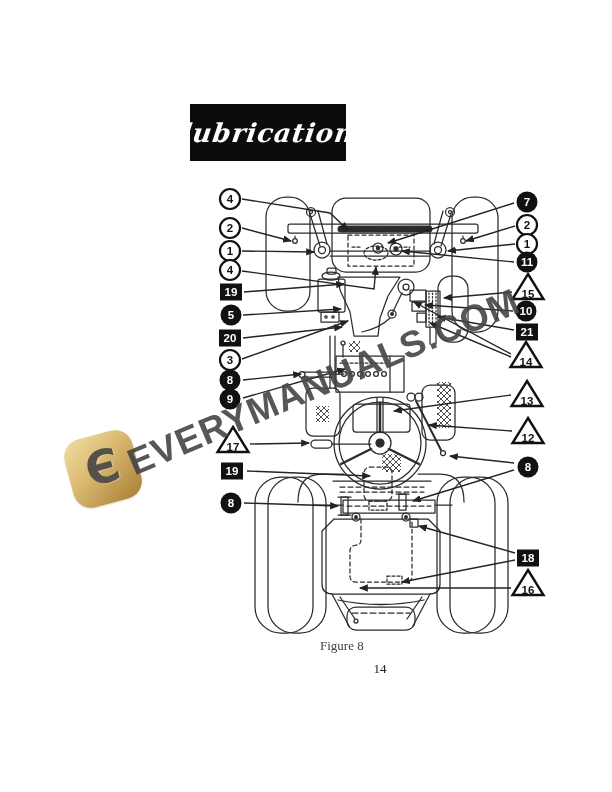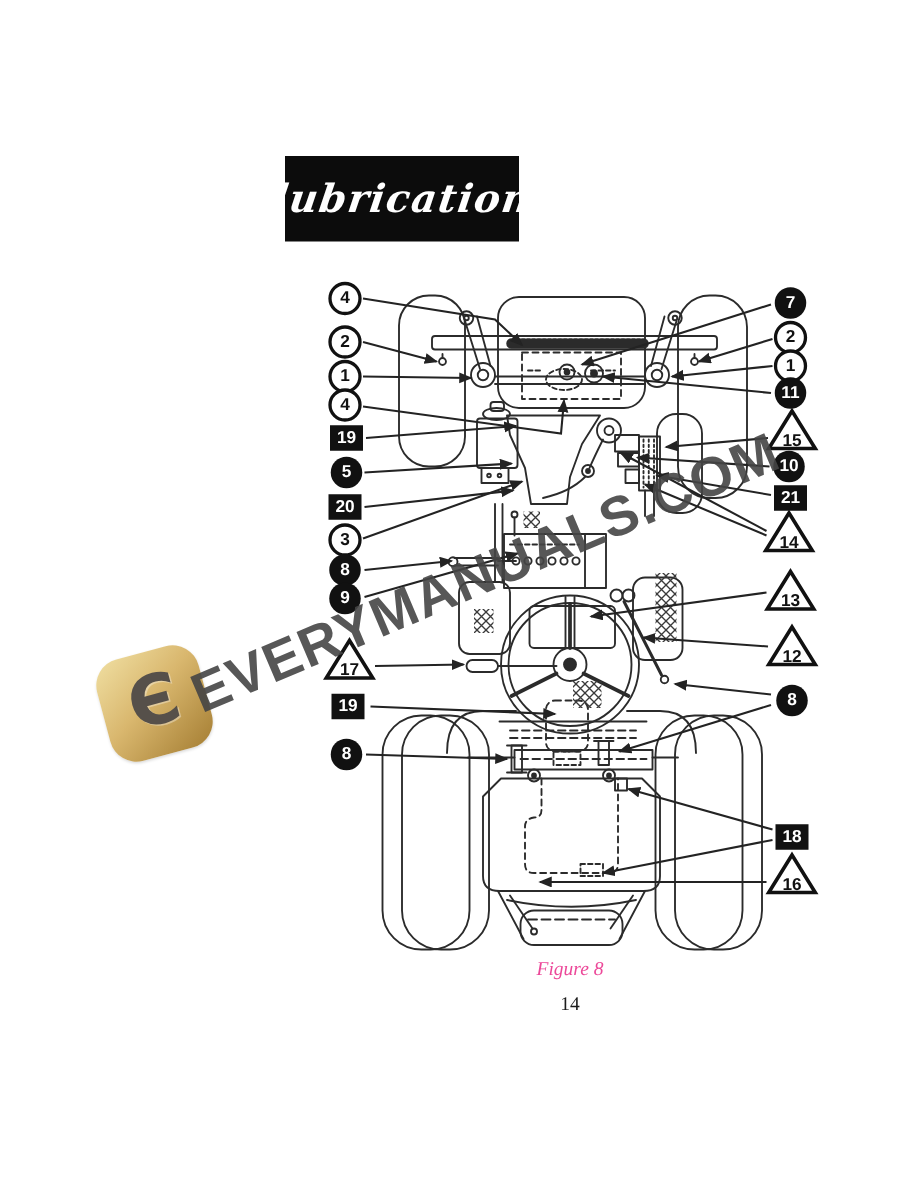--- a/index.html
+++ b/index.html
@@ -29,22 +29,22 @@
     background:linear-gradient(145deg,#f0dfa2 0%,#d9b76e 45%,#a57e33 100%);
     display:flex;align-items:center;justify-content:center;
     box-shadow:0 1px 2px rgba(0,0,0,.15);
   }
   .wm-logo span{
     font-family:"DejaVu Sans",sans-serif;font-weight:bold;font-size:46px;
     color:#56504a;text-shadow:1px 1px 0 rgba(255,255,255,.35);
     transform:translateY(-2px);
   }
   .caption{
-    position:absolute;left:320px;top:638px;width:120px;text-align:center;
-    font-family:"Liberation Serif",serif;font-size:13px;color:#ec4899;z-index:2;font-style:italic;
+    position:absolute;left:320px;top:638px;width:120px;
+    font-family:"Liberation Serif",serif;font-size:13px;color:#404040;z-index:2;
   }
   .pagenum{
     position:absolute;left:320px;top:661px;width:120px;text-align:center;
     font-family:"Liberation Serif",serif;font-size:13px;color:#1c1c1c;z-index:2;
   }
   .leader{fill:none;stroke:#232323;stroke-width:1.4;}
   .co-num{font-family:"Liberation Sans",sans-serif;font-weight:bold;font-size:11.5px;}
   .art{stroke:#2b2b2b;fill:none;stroke-width:1.25;stroke-linecap:round;stroke-linejoin:round;}
 </style>
 </head>

